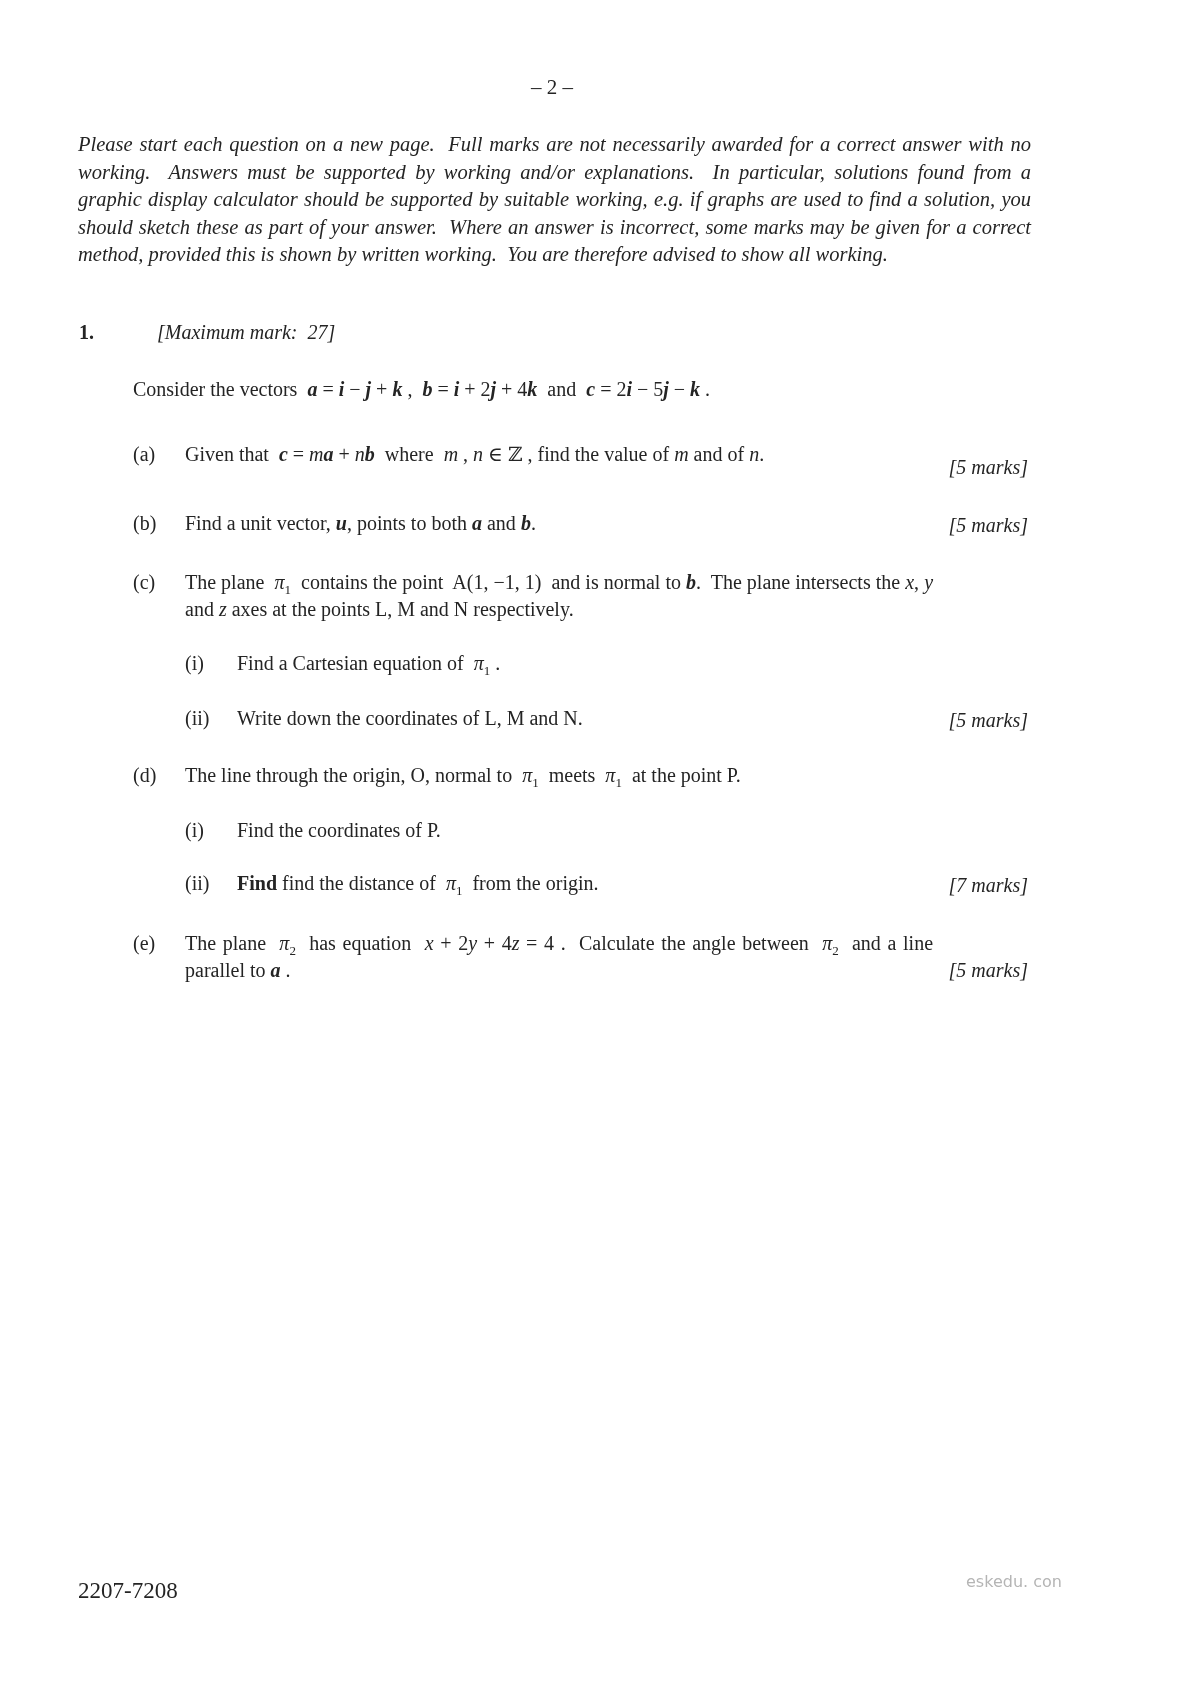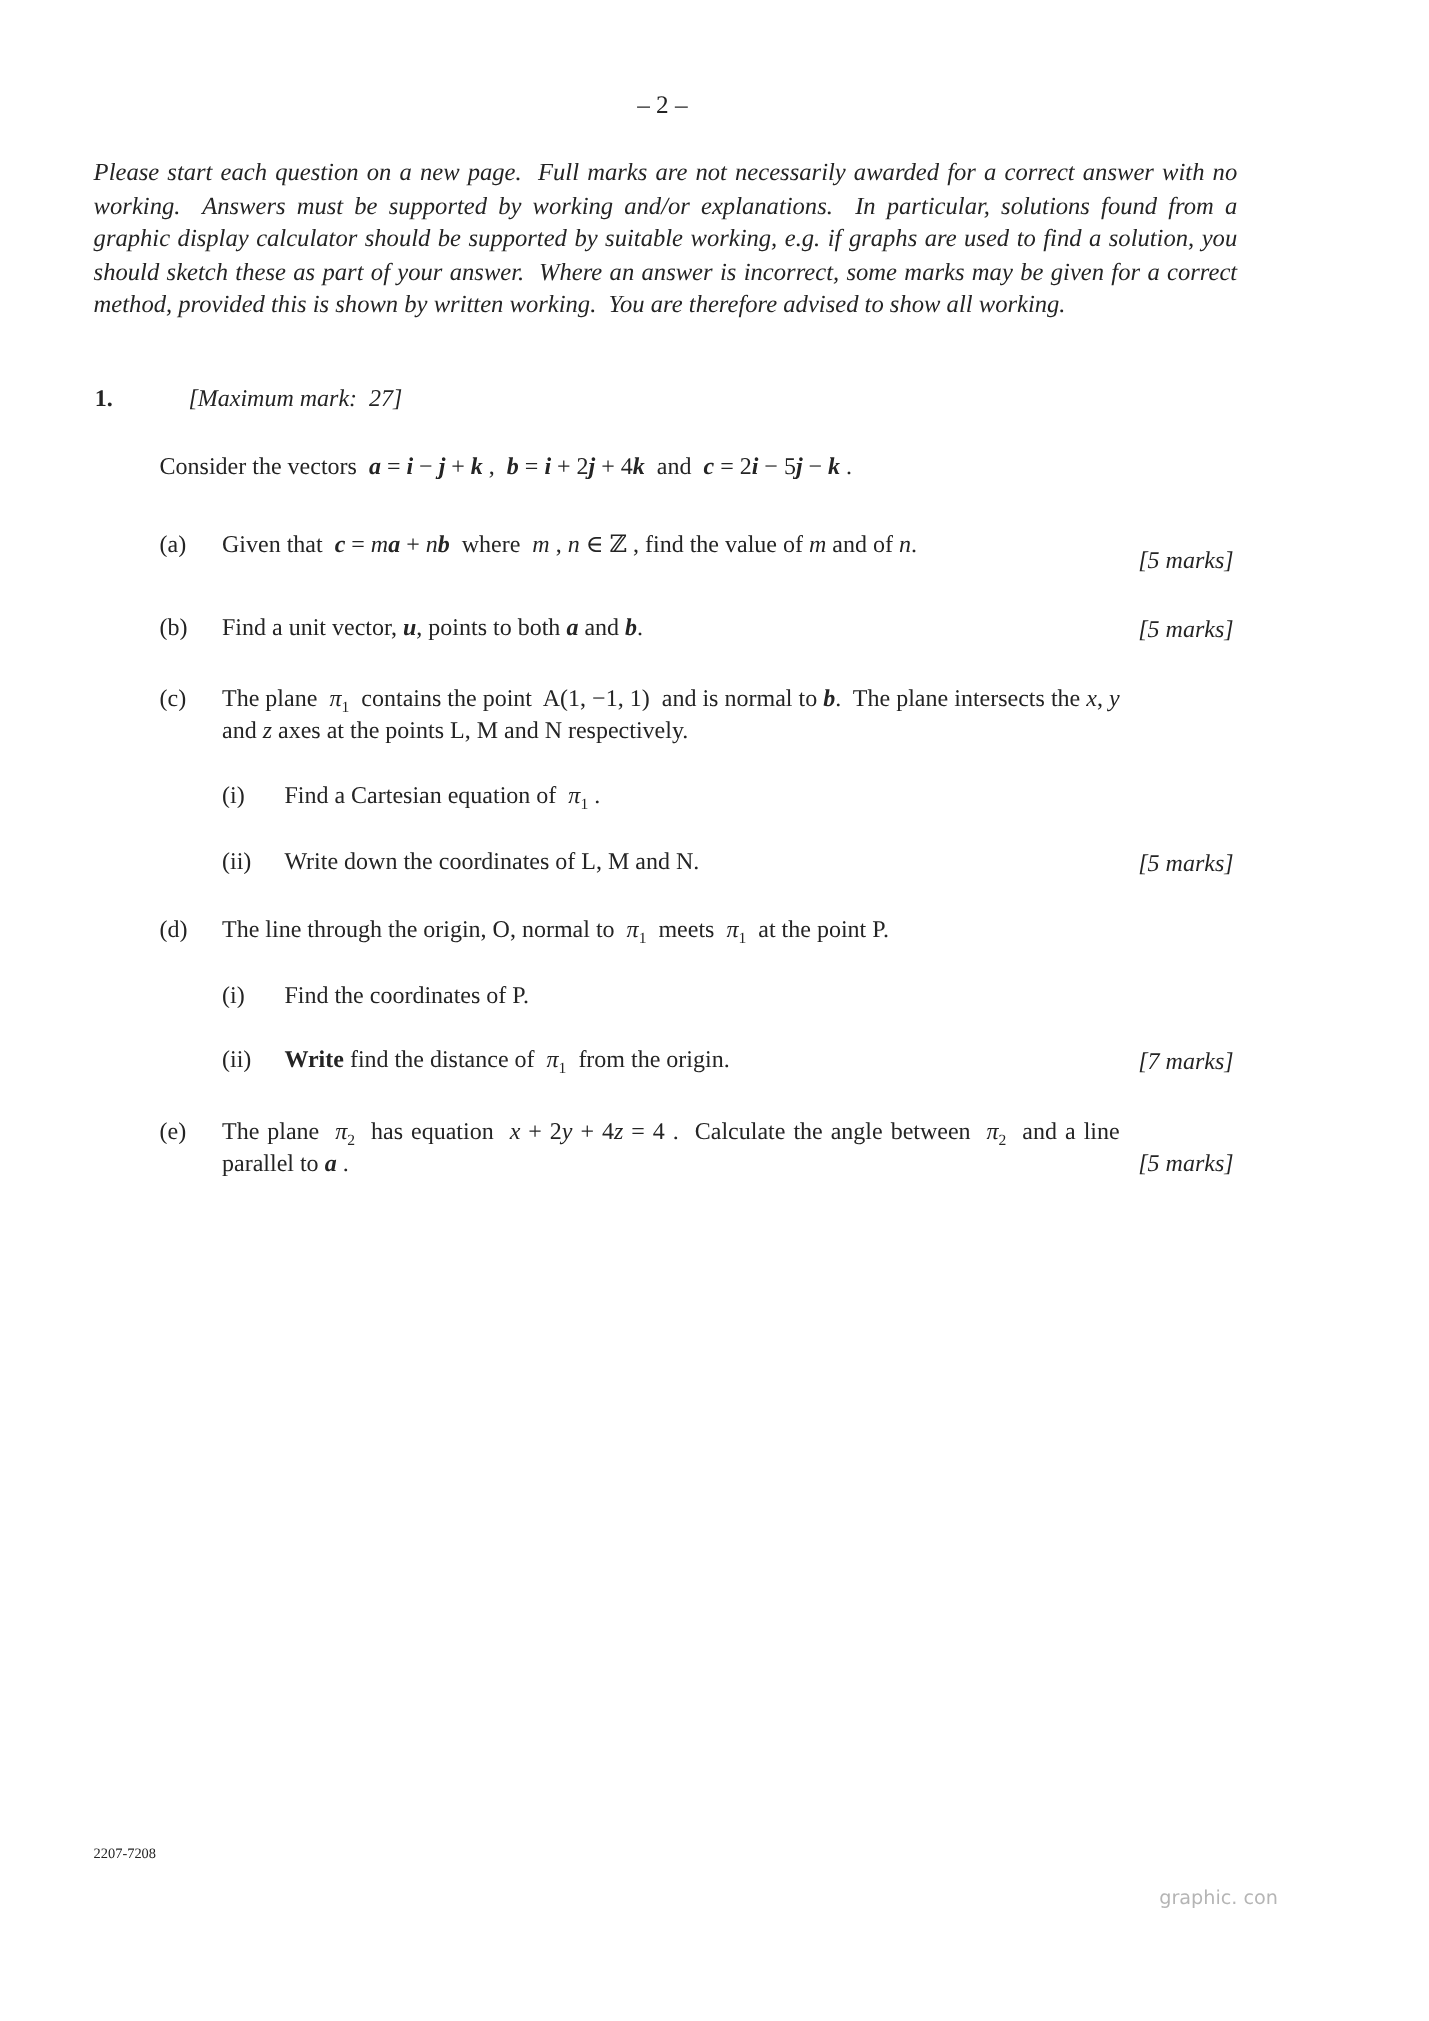--- a/index.html
+++ b/index.html
@@ -33,21 +33,21 @@
   .ptext  { position:absolute; top:0; left:185px; width:748px; text-align:justify; }
   .part.sub .plabel { left:185px; }
   .part.sub .ptext  { left:237px; width:696px; }
   .marks  { position:absolute; top:0; right:163px; font-style:italic; white-space:nowrap;text-align:center; }
   
   .s-i  { font-style:italic; }
   .s-b  { font-weight:bold; }
   .s-bi { font-weight:bold; font-style:italic; }
   .s-sub{ font-size:13px; vertical-align:-5px; line-height:0; }
   
-  .doc-code { position:absolute; top:1531px; left:78px; font-size:12px;text-align:right; }
+  .doc-code { position:absolute; top:1577px; left:78px; font-size:23px;text-align:right; }
   .site-watermark {
     position:absolute; top:1568px; left:966px;
     font-family:"DejaVu Sans",sans-serif; font-size:16px; color:#b5b5b5; white-space:nowrap;
   }
 </style>
 </head>
 <body>
 
 <div class="page">
 
@@ -93,26 +93,26 @@
     <div class="ptext"><span>The line through the origin, O, normal to&nbsp; </span><span class="s-i">π</span><span class="s-sub">1</span><span>&nbsp; meets&nbsp; </span><span class="s-i">π</span><span class="s-sub">1</span><span>&nbsp; at the point P.</span></div>
   </div>
 
   <div class="part sub" style="top:817px">
     <span class="plabel">(i)</span>
     <div class="ptext"><span>Find the coordinates of P.</span></div>
   </div>
 
   <div class="part sub" style="top:870px">
     <span class="plabel">(ii)</span>
-    <div class="ptext"><span class="s-b">Write</span><span> find the distance of&nbsp; </span><span class="s-i">π</span><span class="s-sub">1</span><span>&nbsp; from the origin.</span></div>
+    <div class="ptext"><span class="s-b">Find</span><span> find the distance of&nbsp; </span><span class="s-i">π</span><span class="s-sub">1</span><span>&nbsp; from the origin.</span></div>
     <span class="marks" style="top:2px">[7 marks]</span>
   </div>
 
   <div class="part" style="top:930px">
     <span class="plabel">(e)</span>
     <div class="ptext"><span>The plane&nbsp; </span><span class="s-i">π</span><span class="s-sub">2</span><span>&nbsp; has equation&nbsp; </span><span class="s-i">x</span><span> + 2</span><span class="s-i">y</span><span> + 4</span><span class="s-i">z</span><span> = 4 .&nbsp; Calculate the angle between&nbsp; </span><span class="s-i">π</span><span class="s-sub">2</span><span>&nbsp; and a line parallel to </span><span class="s-bi">a</span><span> .</span></div>
     <span class="marks" style="top:27px">[5 marks]</span>
   </div>
 
   <div class="doc-code">2207-7208</div>
-  <div class="site-watermark">graphic. con</div>
+  <div class="site-watermark">eskedu. con</div>
 
 </div>
 
 </body></html>

